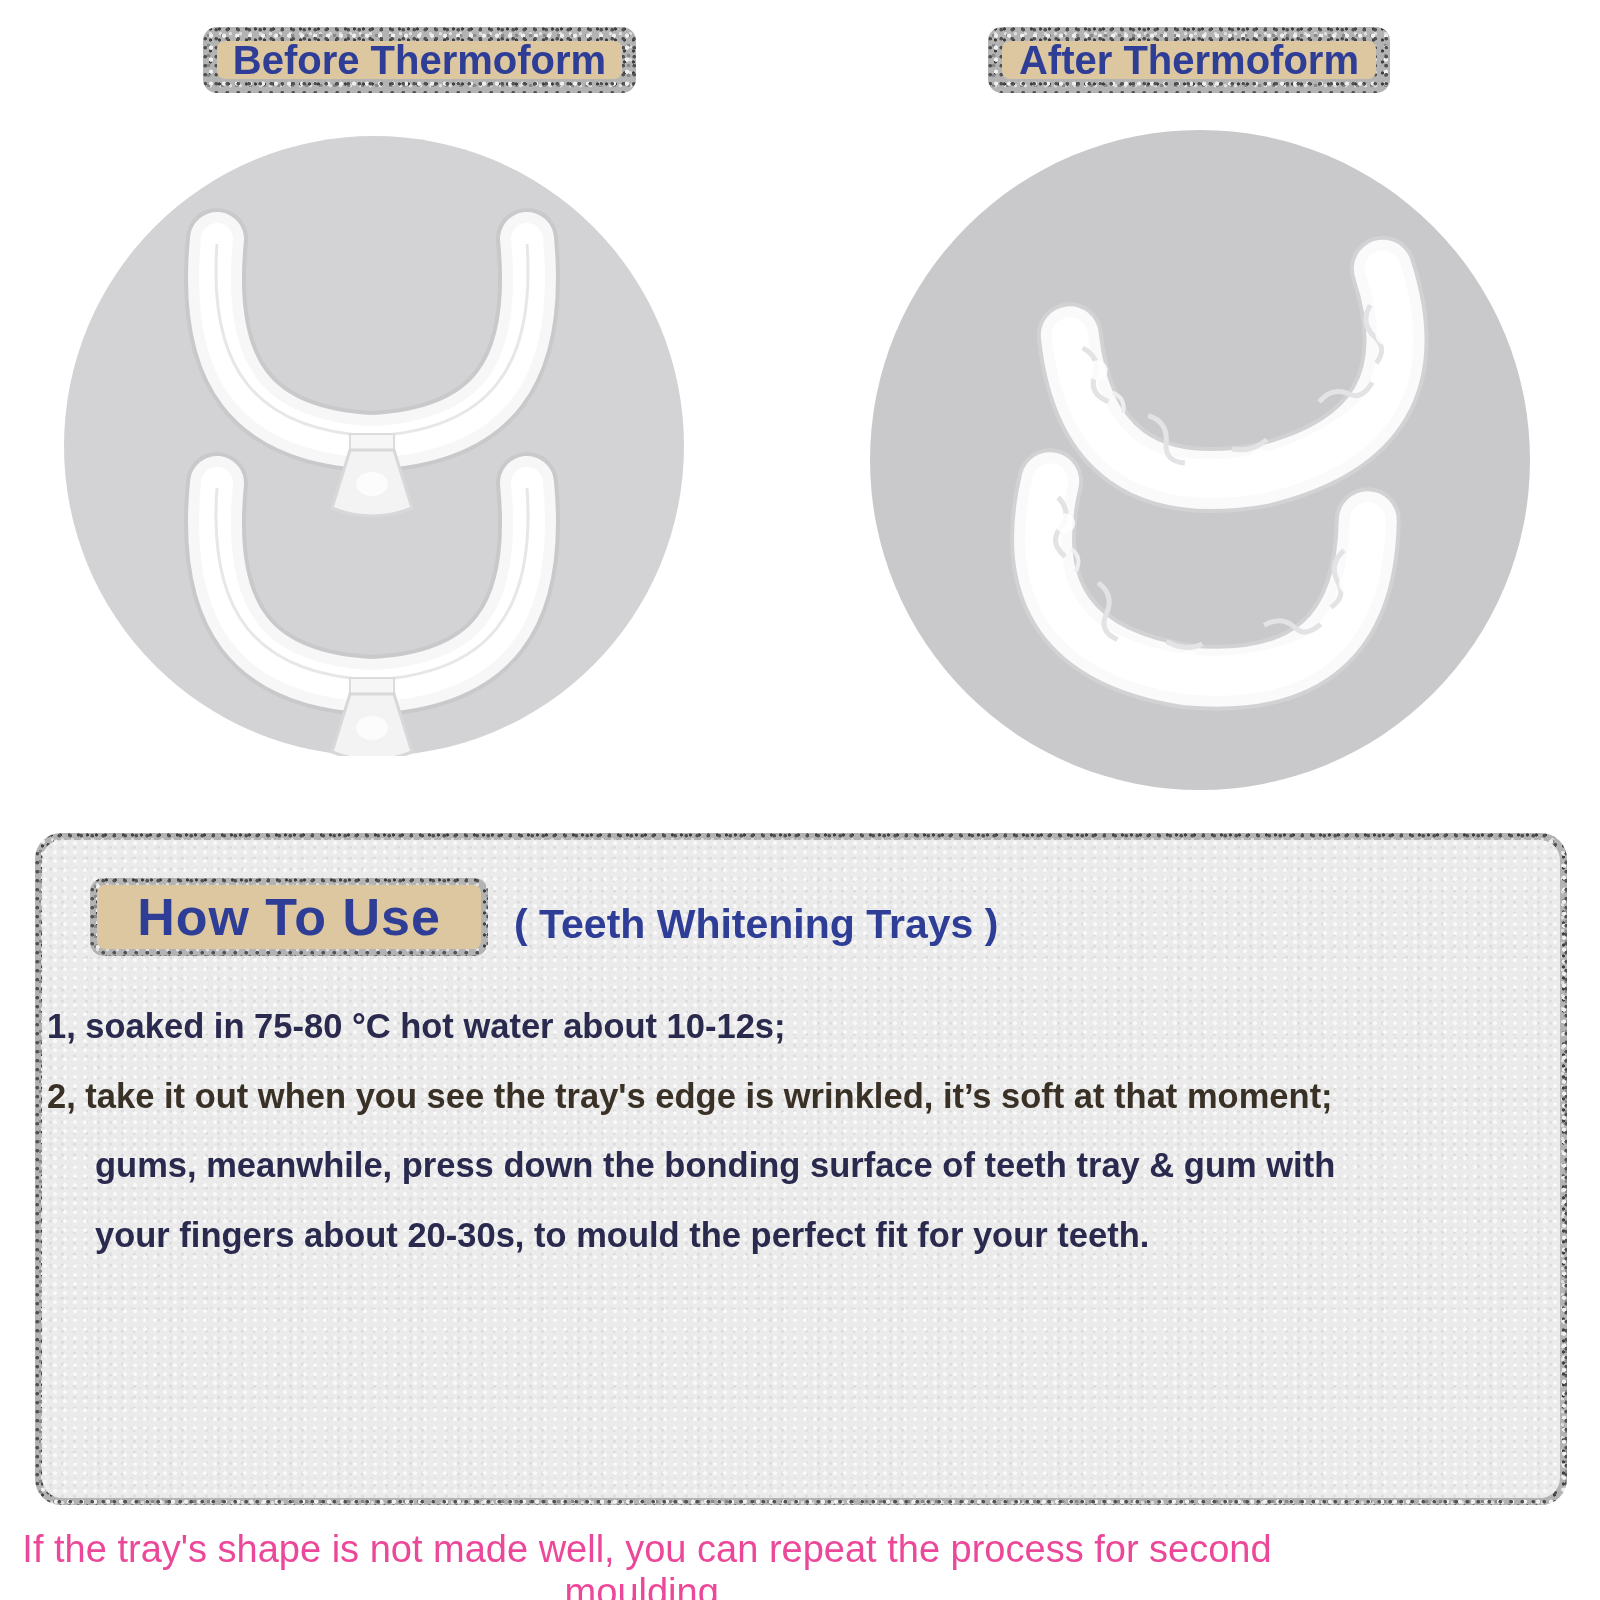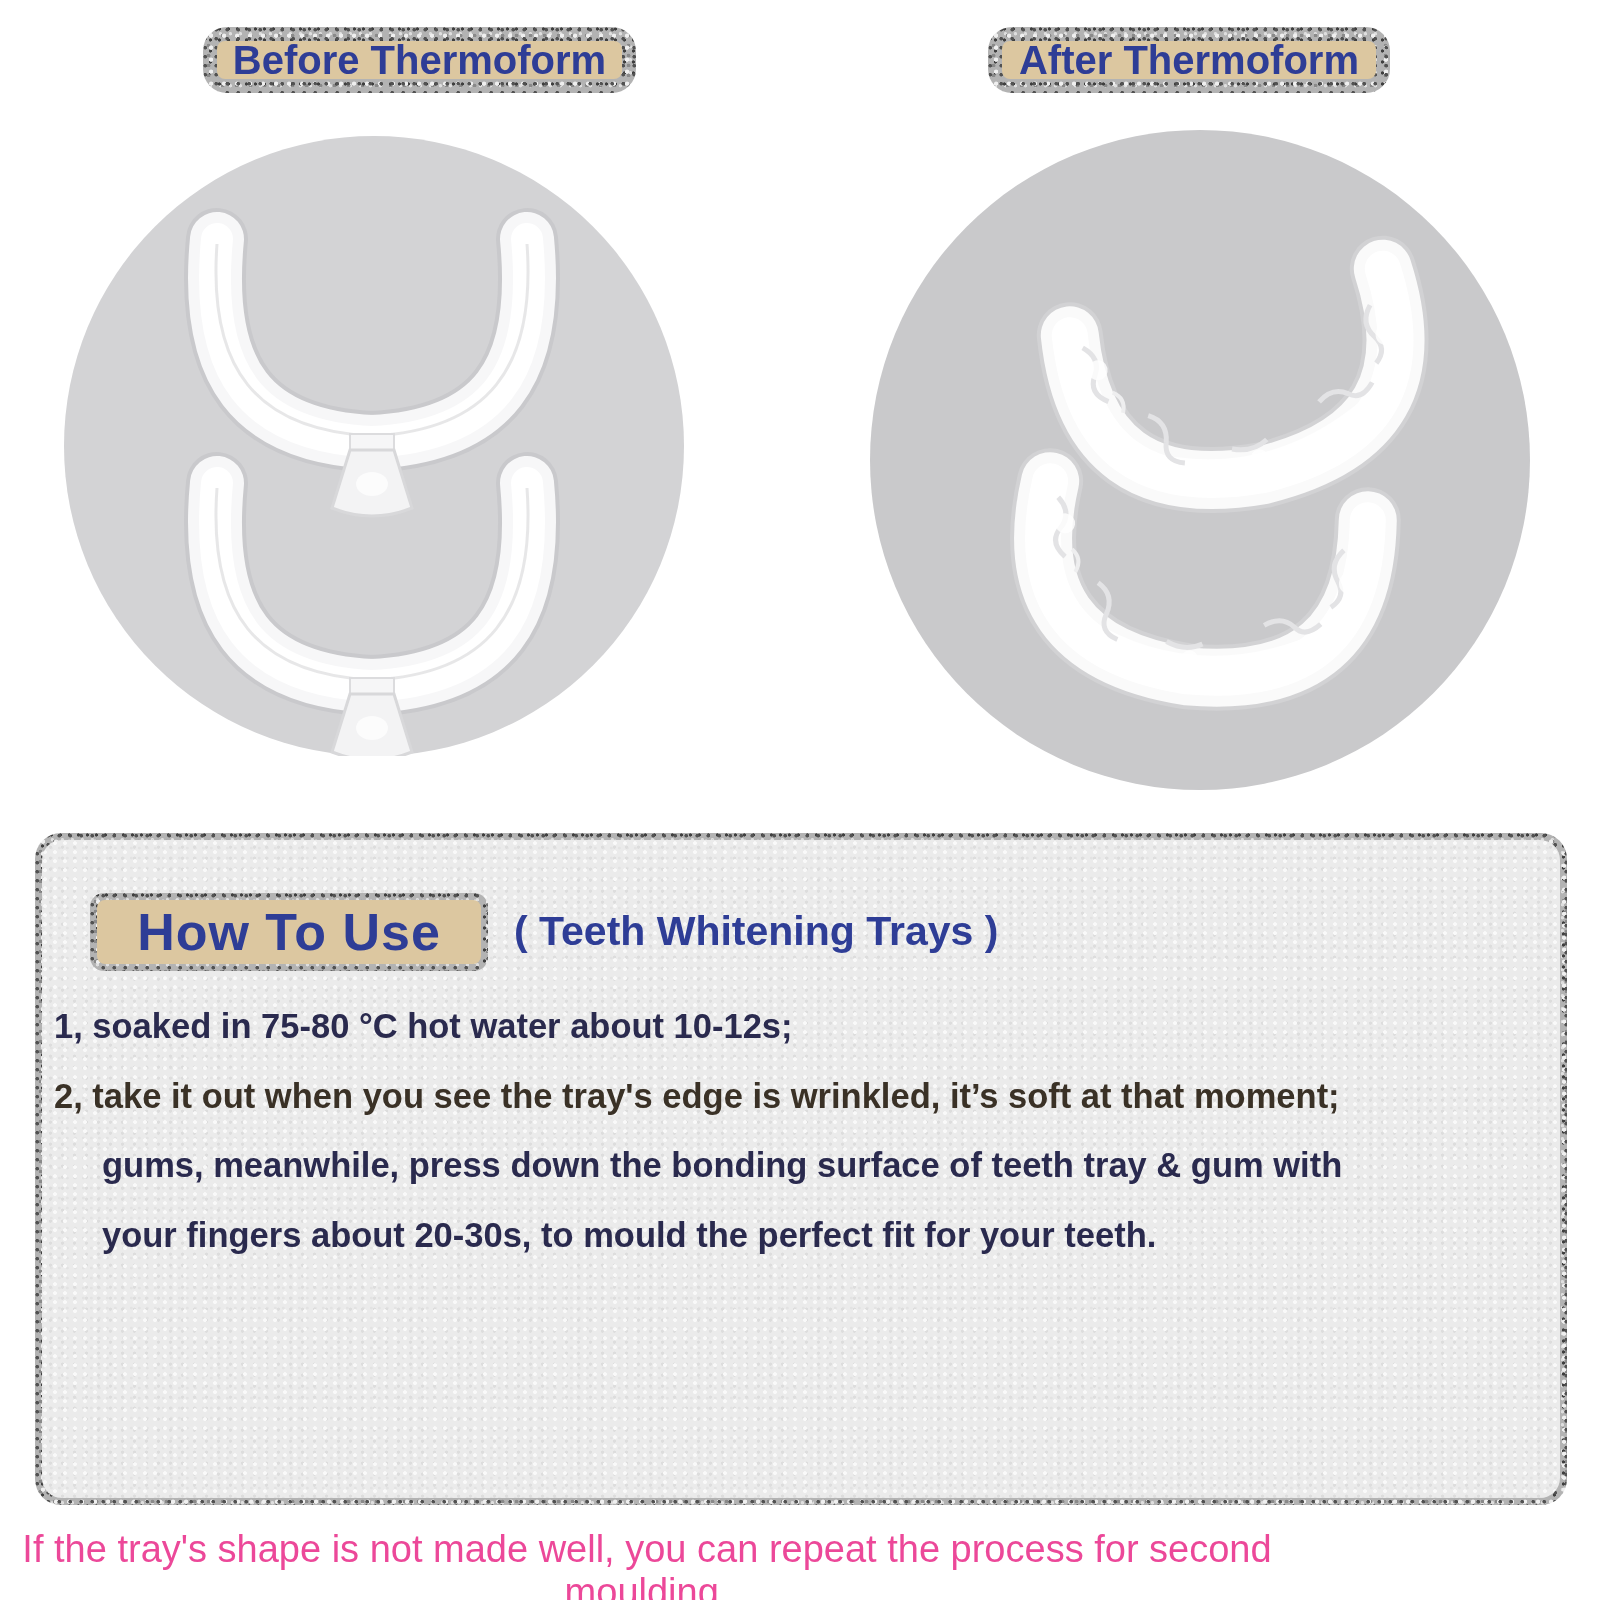--- a/index.html
+++ b/index.html
@@ -20,21 +20,21 @@
   }
   
   .paper{
     background-color:#ebebeb;
     background-image:
       radial-gradient(circle at 30% 35%, #f9f9f9 0 1.6px, transparent 2.2px),
       radial-gradient(circle at 70% 65%, #dddddd 0 1.3px, transparent 1.9px),
       radial-gradient(circle at 15% 80%, #e3e3e3 0 1.2px, transparent 1.7px);
     background-size: 10px 9px, 12px 11px, 8px 10px;
   }
-  .tag{position:absolute;border-radius:24px;padding:14px;box-sizing:border-box;}
+  .tag{position:absolute;border-radius:14px;padding:14px;box-sizing:border-box;}
   .tag-inner{
     width:100%;height:100%;border-radius:8px;background:#dcc7a0;
     display:flex;align-items:center;justify-content:center;
     color:#2e3d96;font-weight:700;
   }
   .tag-before{left:203px;top:27px;width:433px;height:66px;}
   .tag-after{left:988px;top:27px;width:402px;height:66px;text-align:right;}
   .tag-before .tag-inner,.tag-after .tag-inner{font-size:40px;}
 
   .circle{position:absolute;border-radius:50%;}
@@ -43,26 +43,26 @@
   .circle svg{position:absolute;left:0;top:0;}
 
   .panel{
     position:absolute;left:35px;top:833px;width:1532px;height:672px;
     border-radius:26px;padding:7px;box-sizing:border-box;
   }
   .panel-inner{
     width:100%;height:100%;border-radius:20px;position:relative;box-sizing:border-box;
   }
   .howto-row{position:absolute;left:48px;top:38px;display:flex;align-items:center;}
-  .howto-tag{position:relative;width:398px;height:78px;border-radius:14px;padding:7px;box-sizing:border-box;margin-top:15px;}
+  .howto-tag{position:relative;width:398px;height:78px;border-radius:14px;padding:7px;box-sizing:border-box;}
   .howto-tag .tag-inner{font-size:52px;letter-spacing:1px;}
   .howto-sub{
     color:#2e3d96;font-weight:700;font-size:41px;margin-left:26px;margin-top:14px;
   }
-  .steps{position:absolute;left:12px;top:152px;width:1500px;}
+  .steps{position:absolute;left:5px;top:152px;width:1500px;}
   .step{
     font-weight:700;font-size:34.5px;line-height:69.5px;white-space:nowrap;
   }
   .step.navy{color:#2a2a4e;}
   .step.brown{color:#3a3126;}
   .step.indent{padding-left:48px;}
 
   .footer-note{
     position:absolute;left:0;top:1528px;width:1294px;text-align:center;
     color:#ec4899;font-size:38px;font-weight:400;

